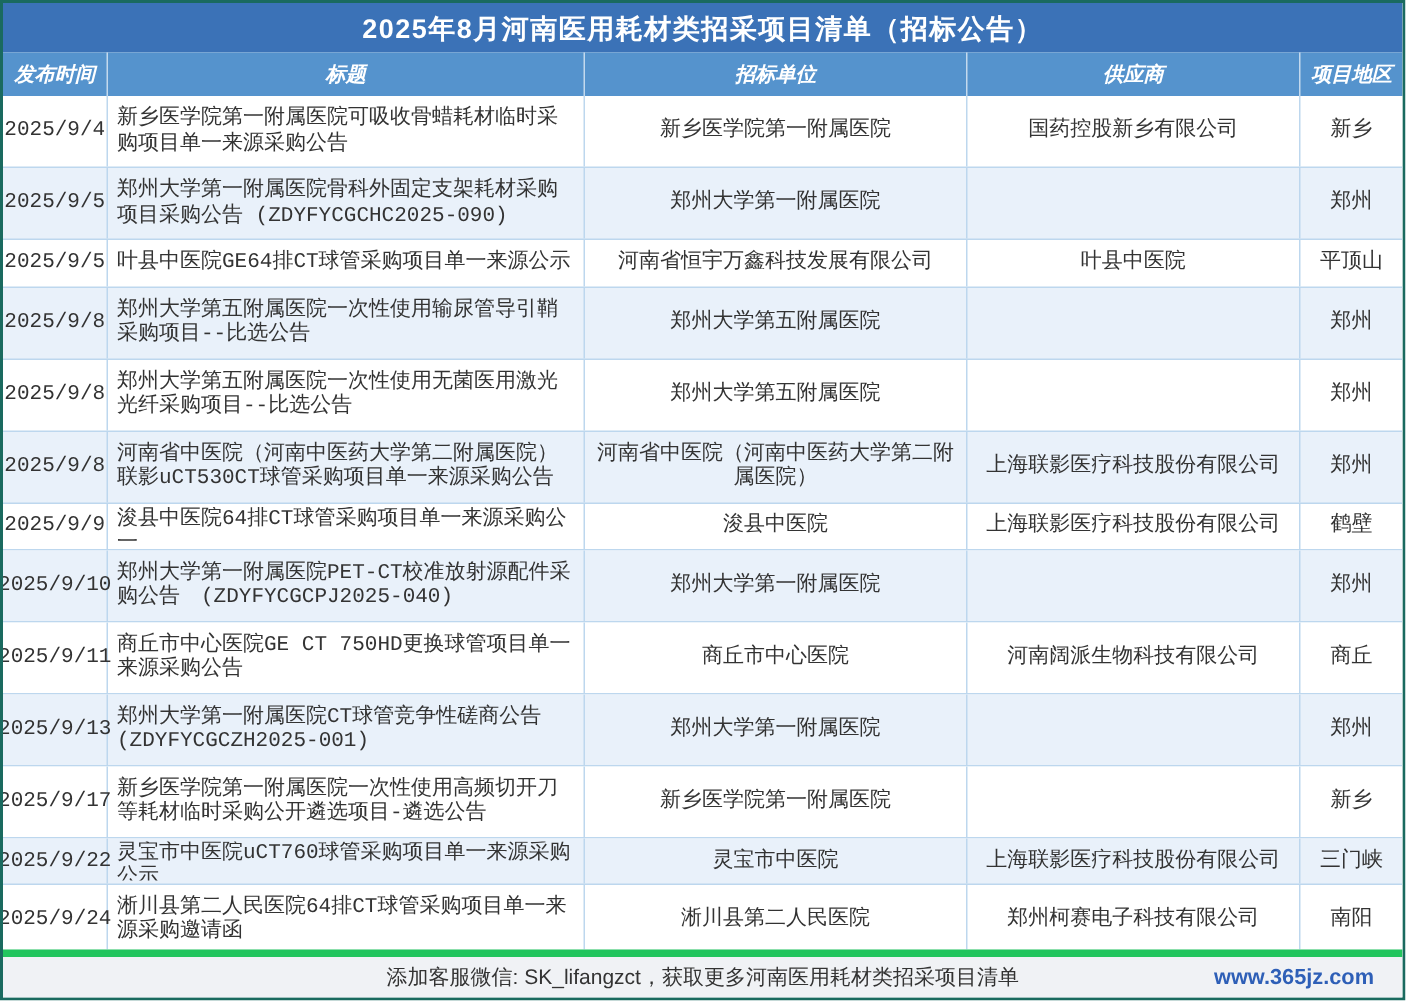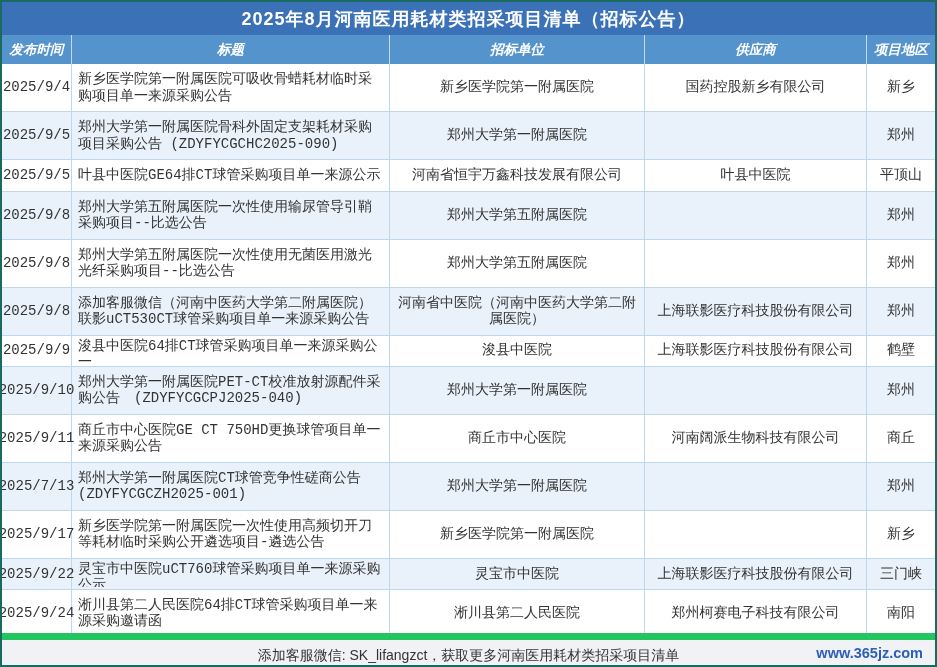--- a/index.html
+++ b/index.html
@@ -41,26 +41,26 @@
     font-size:14px;color:var(--text);line-height:1.18;
     padding:7px 4px;
   }
   .cell:last-child{border-right:none;}
   .cell.date{justify-content:center;white-space:nowrap;padding-left:2px;padding-right:2px;}
   .cell.title-cell{justify-content:flex-start;text-align:left;padding-left:6px;padding-right:6px;}
   .cell.unit,.cell.supplier,.cell.region{justify-content:center;text-align:center;}
   .row.clip .cell{padding-top:2px;padding-bottom:2px;}
   .row.clip .ttext{max-height:26px;overflow:hidden;}
   .footer{
-    flex:0 0 32px;background:var(--footer-bg);border-top:7px solid #22c55e;
-    position:relative;display:flex;align-items:flex-end;justify-content:center;
+    flex:0 0 32px;background:var(--footer-bg);border-top:5px solid #22c55e;
+    position:relative;display:flex;align-items:center;justify-content:center;
     font-size:14px;color:var(--text);
   }
   .site-link{
-    position:absolute;right:12px;top:50%;transform:translateY(-50%);
+    position:absolute;right:19px;top:50%;transform:translateY(-50%);
     color:var(--link);font-weight:bold;text-decoration:none;font-size:14.5px;
   }
 </style>
 </head>
 <body>
 
 <div class="frame">
 
   <div class="title-bar">2025年8月河南医用耗材类招采项目清单（招标公告）</div>
 
@@ -119,21 +119,21 @@
         <div class="ttext">郑州大学第五附属医院一次性使用无菌医用激光光纤采购项目--比选公告</div>
       </div>
       <div class="cell unit">郑州大学第五附属医院</div>
       <div class="cell supplier"></div>
       <div class="cell region">郑州</div>
     </div>
 
     <div class="row alt">
       <div class="cell date">2025/9/8</div>
       <div class="cell title-cell">
-        <div class="ttext">添加客服微信（河南中医药大学第二附属医院）联影uCT530CT球管采购项目单一来源采购公告</div>
+        <div class="ttext">河南省中医院（河南中医药大学第二附属医院）联影uCT530CT球管采购项目单一来源采购公告</div>
       </div>
       <div class="cell unit">河南省中医院（河南中医药大学第二附属医院）</div>
       <div class="cell supplier">上海联影医疗科技股份有限公司</div>
       <div class="cell region">郑州</div>
     </div>
 
     <div class="row clip">
       <div class="cell date">2025/9/9</div>
       <div class="cell title-cell">
         <div class="ttext">浚县中医院64排CT球管采购项目单一来源采购公一</div>
@@ -157,21 +157,21 @@
       <div class="cell date">2025/9/11</div>
       <div class="cell title-cell">
         <div class="ttext">商丘市中心医院GE CT 750HD更换球管项目单一来源采购公告</div>
       </div>
       <div class="cell unit">商丘市中心医院</div>
       <div class="cell supplier">河南阔派生物科技有限公司</div>
       <div class="cell region">商丘</div>
     </div>
 
     <div class="row alt">
-      <div class="cell date">2025/7/13</div>
+      <div class="cell date">2025/9/13</div>
       <div class="cell title-cell">
         <div class="ttext">郑州大学第一附属医院CT球管竞争性磋商公告 (ZDYFYCGCZH2025-001)</div>
       </div>
       <div class="cell unit">郑州大学第一附属医院</div>
       <div class="cell supplier"></div>
       <div class="cell region">郑州</div>
     </div>
 
     <div class="row">
       <div class="cell date">2025/9/17</div>

